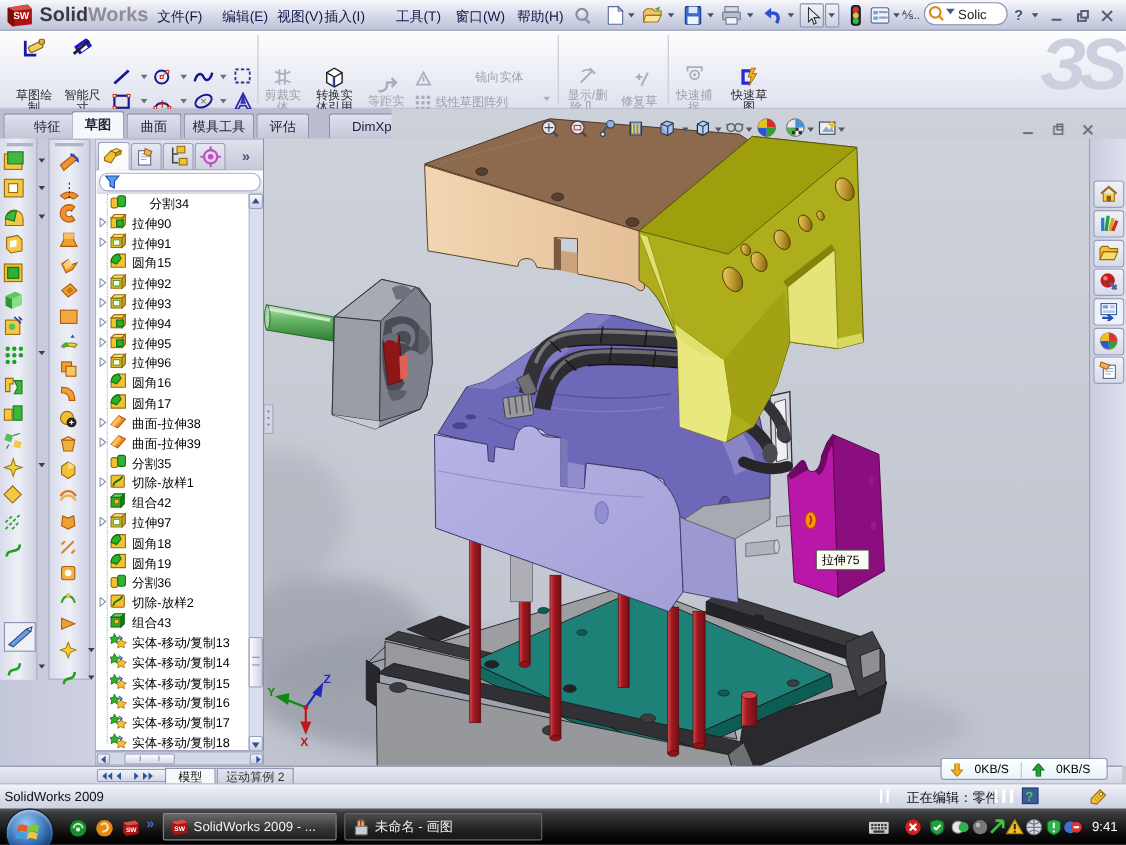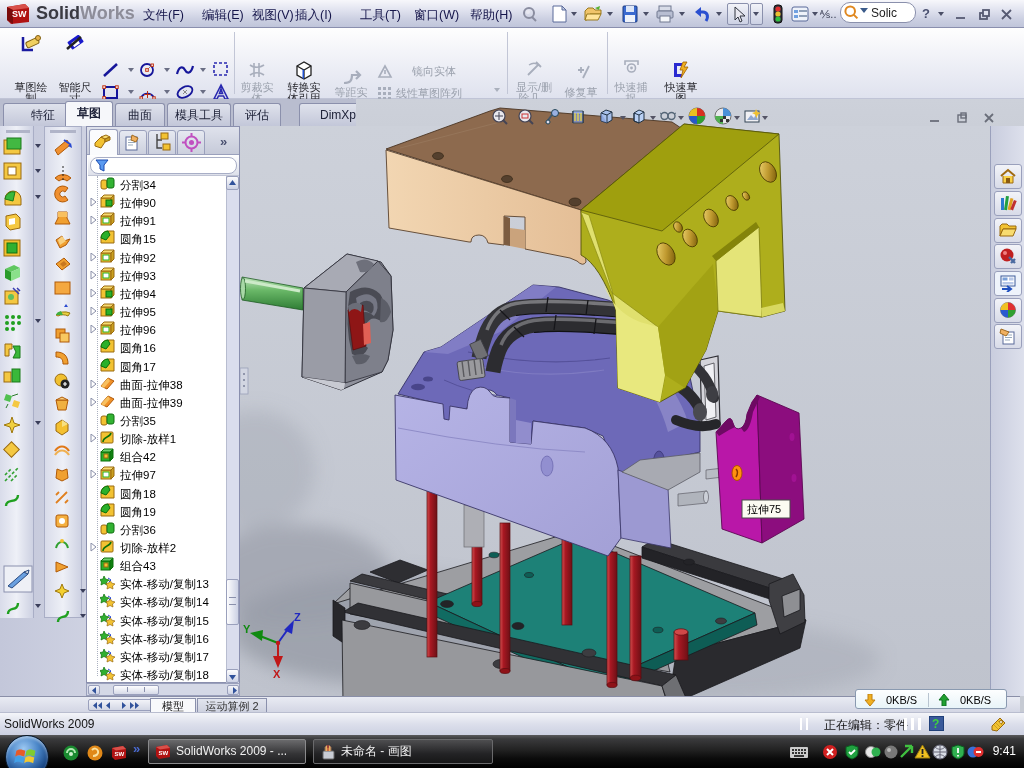--- a/index.html
+++ b/index.html
@@ -224,21 +224,21 @@
     <div class="cmdtxt" style="left:280px;top:54px;width:48px">转换实<br>体引用</div>
     <div class="cmddd" style="left:300px;top:88px"></div>
     <svg class="abs" style="left:341px;top:40px" width="22" height="18" viewBox="0 0 22 18">
         <path d="M3 15c6 0 8-2 8-8h8M15 3l4 4-4 4" fill="none" stroke="#a8aebc" stroke-width="2.2"></path>
       </svg>
     <div class="cmdtxt gray" style="left:328px;top:59px;width:46px">等距实<br>体</div>
     <svg class="abs" style="left:377px;top:36px" width="16" height="15" viewBox="0 0 16 15">
         <path d="M8 2L2 13h12z" fill="none" stroke="#a8aebc" stroke-width="1.6"></path>
         <line x1="8" y1="6" x2="8" y2="10" stroke="#a8aebc" stroke-width="1.6"></line>
       </svg>
-    <div class="cmdtxt gray" style="left:404px;top:38px;width:60px;text-align:center">镜向实体</div>
+    <div class="cmdtxt gray" style="left:416px;top:38px;width:60px;text-align:right">镜向实体</div>
     <svg class="abs" style="left:377px;top:58px" width="16" height="15" viewBox="0 0 16 15">
         <g fill="#a8aebc">
           <rect x="1" y="1" width="3" height="3"></rect>
           <rect x="6" y="1" width="3" height="3"></rect>
           <rect x="11" y="1" width="3" height="3"></rect>
           <rect x="1" y="6" width="3" height="3"></rect>
           <rect x="6" y="6" width="3" height="3"></rect>
           <rect x="11" y="6" width="3" height="3"></rect>
           <rect x="1" y="11" width="3" height="3"></rect>
           <rect x="6" y="11" width="3" height="3"></rect>
@@ -270,20 +270,21 @@
         <circle cx="8.5" cy="9" r="4" fill="none" stroke="#a8aebc" stroke-width="1.6"></circle>
         <circle cx="8.5" cy="9" r="1.4" fill="#a8aebc"></circle>
       </svg>
     <div class="cmdtxt gray" style="left:608px;top:54px;width:46px">快速捕<br>捉</div>
     <div class="cmddd gray" style="left:628px;top:88px"></div>
     <svg class="abs" style="left:671px;top:32px" width="20" height="20" viewBox="0 0 20 20">
         <path d="M3 3h8v3H6v8h5v3H3z" fill="#2a2ad0"></path>
         <path d="M12 2l-3 8h3l-2 8 7-11h-4l3-5z" fill="#f0b020" stroke="#a06000" stroke-width="0.8"></path>
       </svg>
     <div class="cmdtxt" style="left:658px;top:54px;width:46px">快速草<br>图</div>
+    <div id="ds-mark">ЗS</div>
   </div>
   <div class="abs" id="tabrow">
     <div class="tab" style="left:3px;width:80px">特征</div>
     <div class="tab active" style="left:65px;width:48px">草图</div>
     <div class="tab" style="left:115px;width:50px">曲面</div>
     <div class="tab" style="left:167px;width:64px">模具工具</div>
     <div class="tab" style="left:233px;width:48px">评估</div>
     <div class="tab" style="left:299px;width:92px">DimXpert</div>
   </div>
   <div class="abs" id="vptopstrip"></div>
@@ -848,21 +849,21 @@
       </svg>
     <div class="abs" style="left:139px;top:542px;width:13px;height:14px;background:linear-gradient(#fdfdfe,#ccd1e4);border:1px solid #9aa0bc;border-radius:2px"></div>
     <svg class="abs" style="left:142px;top:547px" width="7" height="6">
         <path d="M3.5 6L0 1h7z" fill="#31529b"></path>
       </svg>
     <div class="abs" style="left:139px;top:452px;width:13px;height:46px;background:linear-gradient(90deg,#fdfdfe,#ccd1e4);border:1px solid #9aa0bc;border-radius:2px"></div>
     <div class="abs" style="left:142px;top:470px;width:7px;height:8px;border-top:1px solid #8a90ac;border-bottom:1px solid #8a90ac"></div>
     <svg class="abs" style="left:13px;top:49px" width="16" height="15" viewBox="0 0 16 15">
         <use href="#ic-split"></use>
       </svg>
-      <div class="trow" style="left:33px;top:51px">分割34</div>
+      <div class="trow" style="left:49px;top:51px">分割34</div>
     <svg class="abs" style="left:3px;top:71px" width="7" height="9">
         <path d="M1 0l5 4-5 4z" fill="#fff" stroke="#8a8fa8"></path>
       </svg>
       <svg class="abs" style="left:13px;top:67px" width="16" height="15" viewBox="0 0 16 15">
         <use href="#ic-ext1"></use>
       </svg>
       <div class="trow" style="left:33px;top:69px">拉伸90</div>
     <svg class="abs" style="left:3px;top:89px" width="7" height="9">
         <path d="M1 0l5 4-5 4z" fill="#fff" stroke="#8a8fa8"></path>
       </svg>

